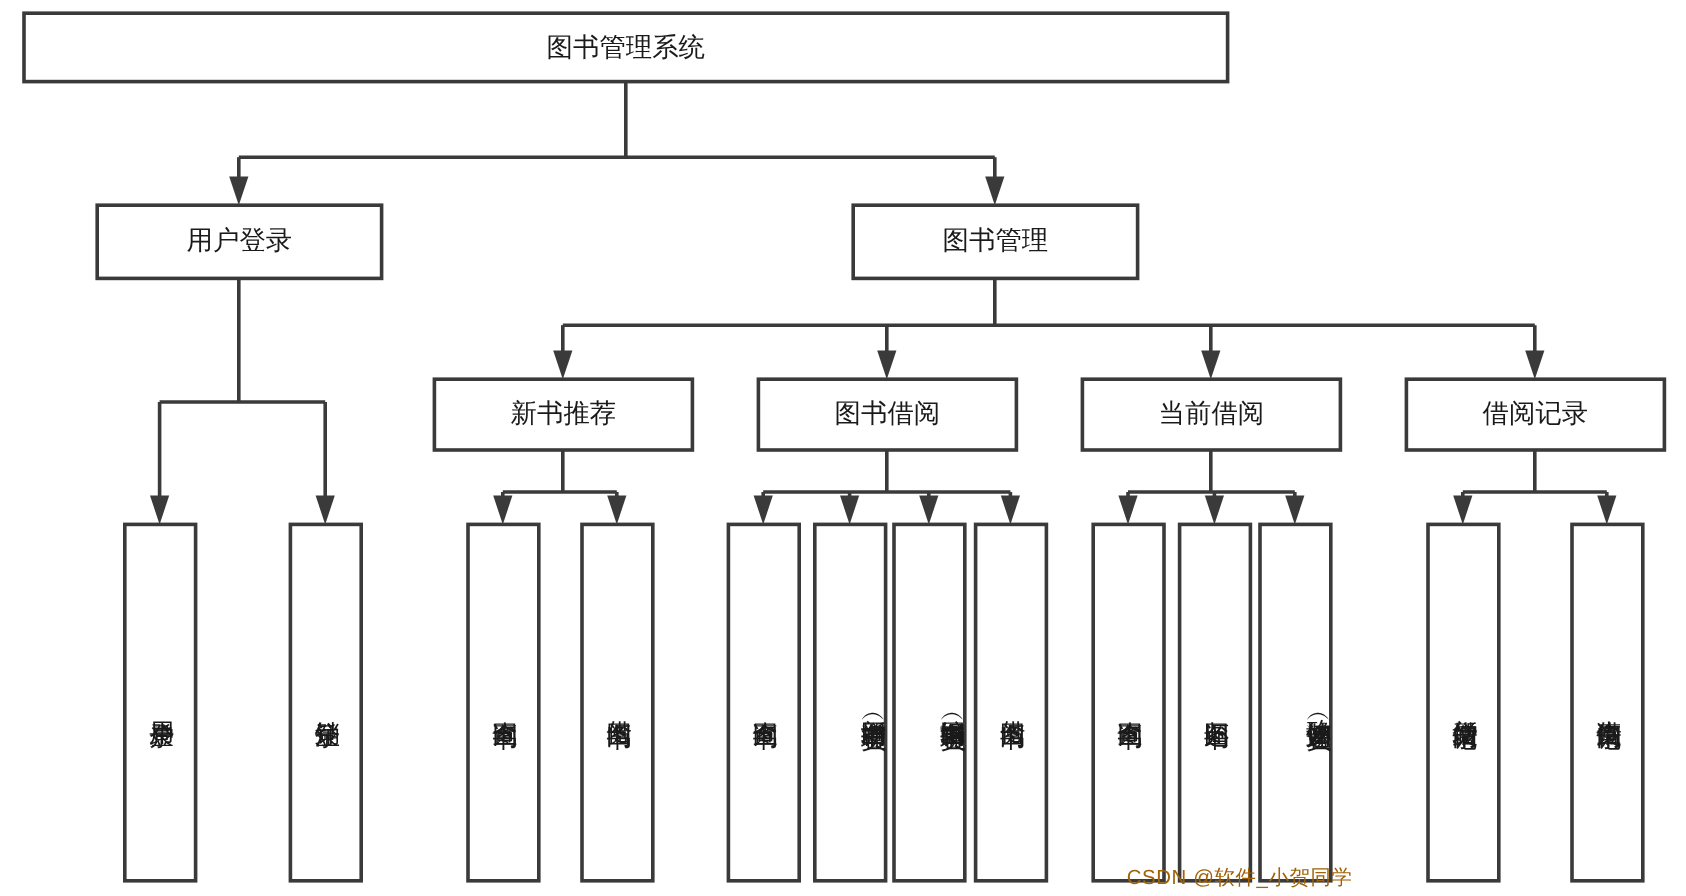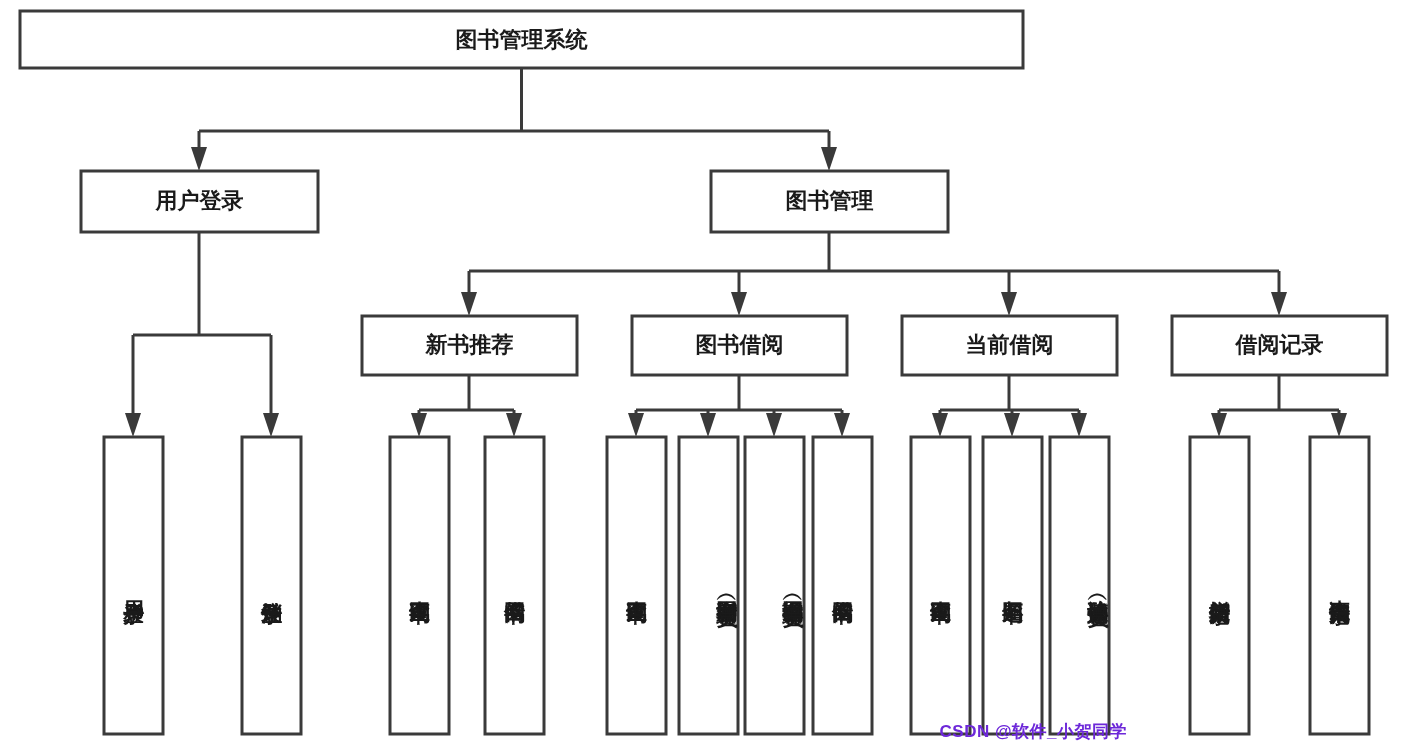--- a/index.html
+++ b/index.html
@@ -11,21 +11,20 @@
     width: 1405px;
     height: 747px;
     font-family: "Liberation Sans", "DejaVu Sans", sans-serif;
     overflow: hidden;
   }
   #diagram-root {
     position: relative;
     width: 1135px;
     height: 747px;
     background: #ffffff;
-    font-weight: bold;
   }
   svg.flow {
     position: absolute;
     left: 0;
     top: 0;
     width: 1405px;
     height: 747px;
   }
   .node-box {
     fill: #ffffff;
@@ -60,21 +59,21 @@
     text-align: center;
     white-space: nowrap;
     pointer-events: none;
   }
   .watermark {
     position: absolute;
     right: 8px;
     bottom: 4px;
     font-family: "Liberation Sans", "DejaVu Sans", sans-serif;
     font-size: 17px;
-    color: #6d28d9;
+    color: #a16207;
     letter-spacing: 0.5px;
     white-space: nowrap;
   }
 </style>
 </head>
 <body>
 
 <div id="diagram-root">
 
   <svg class="flow" viewBox="0 0 1405 747">

